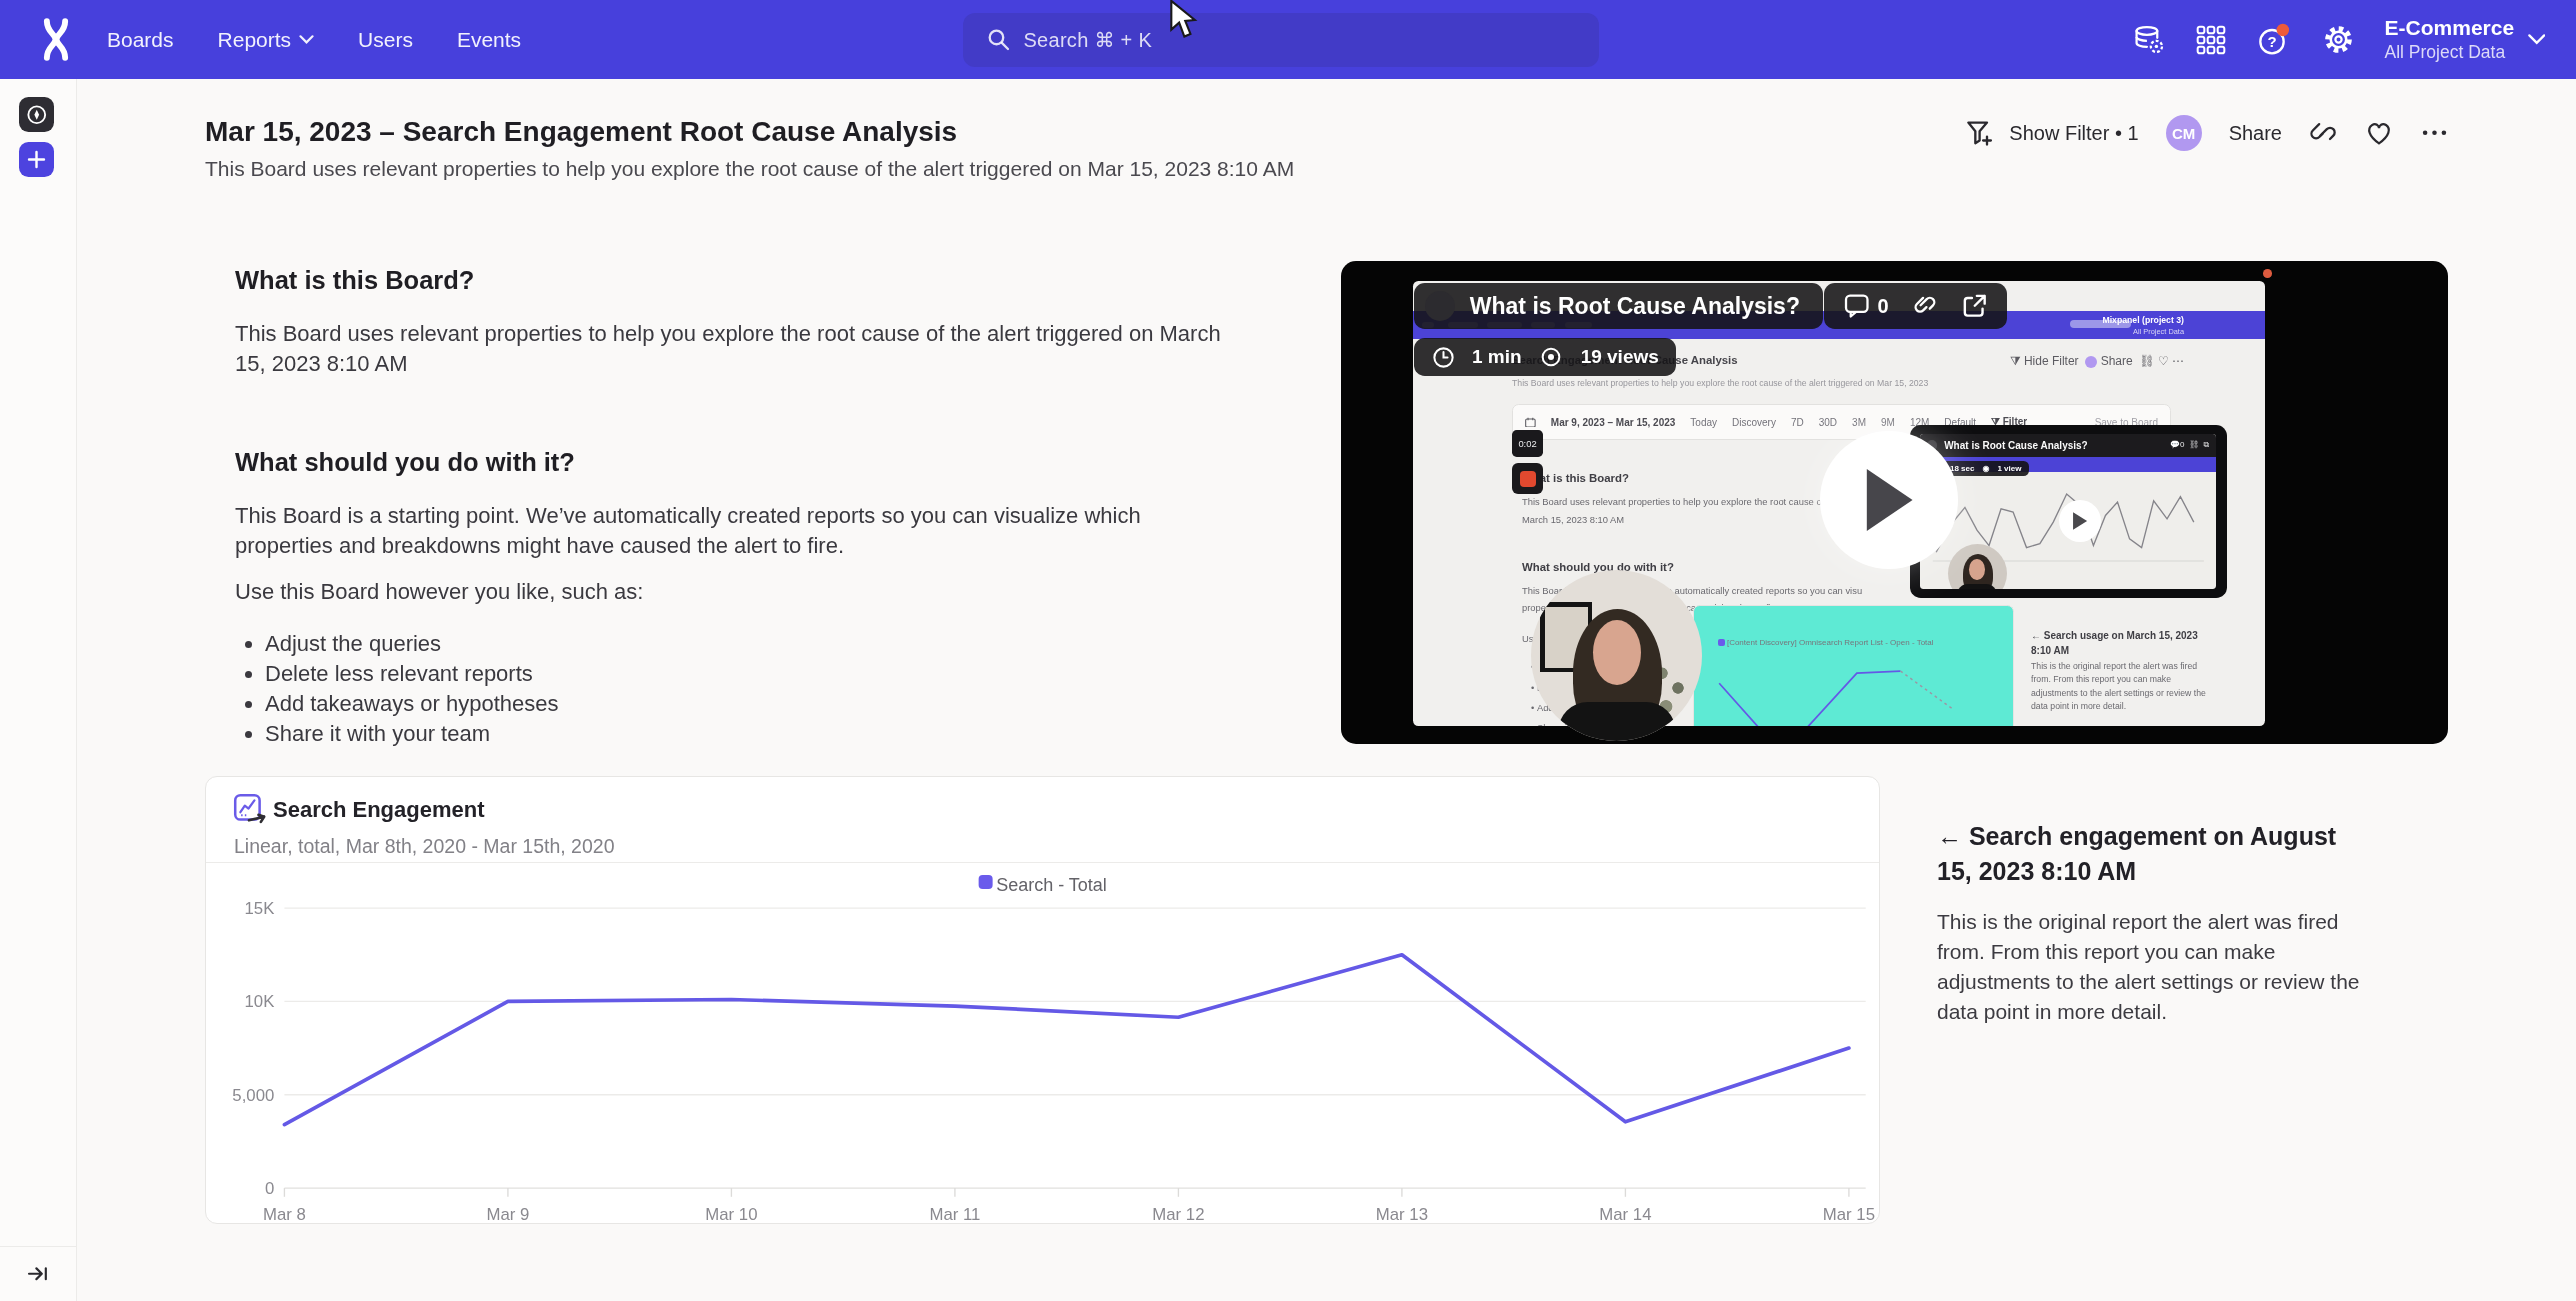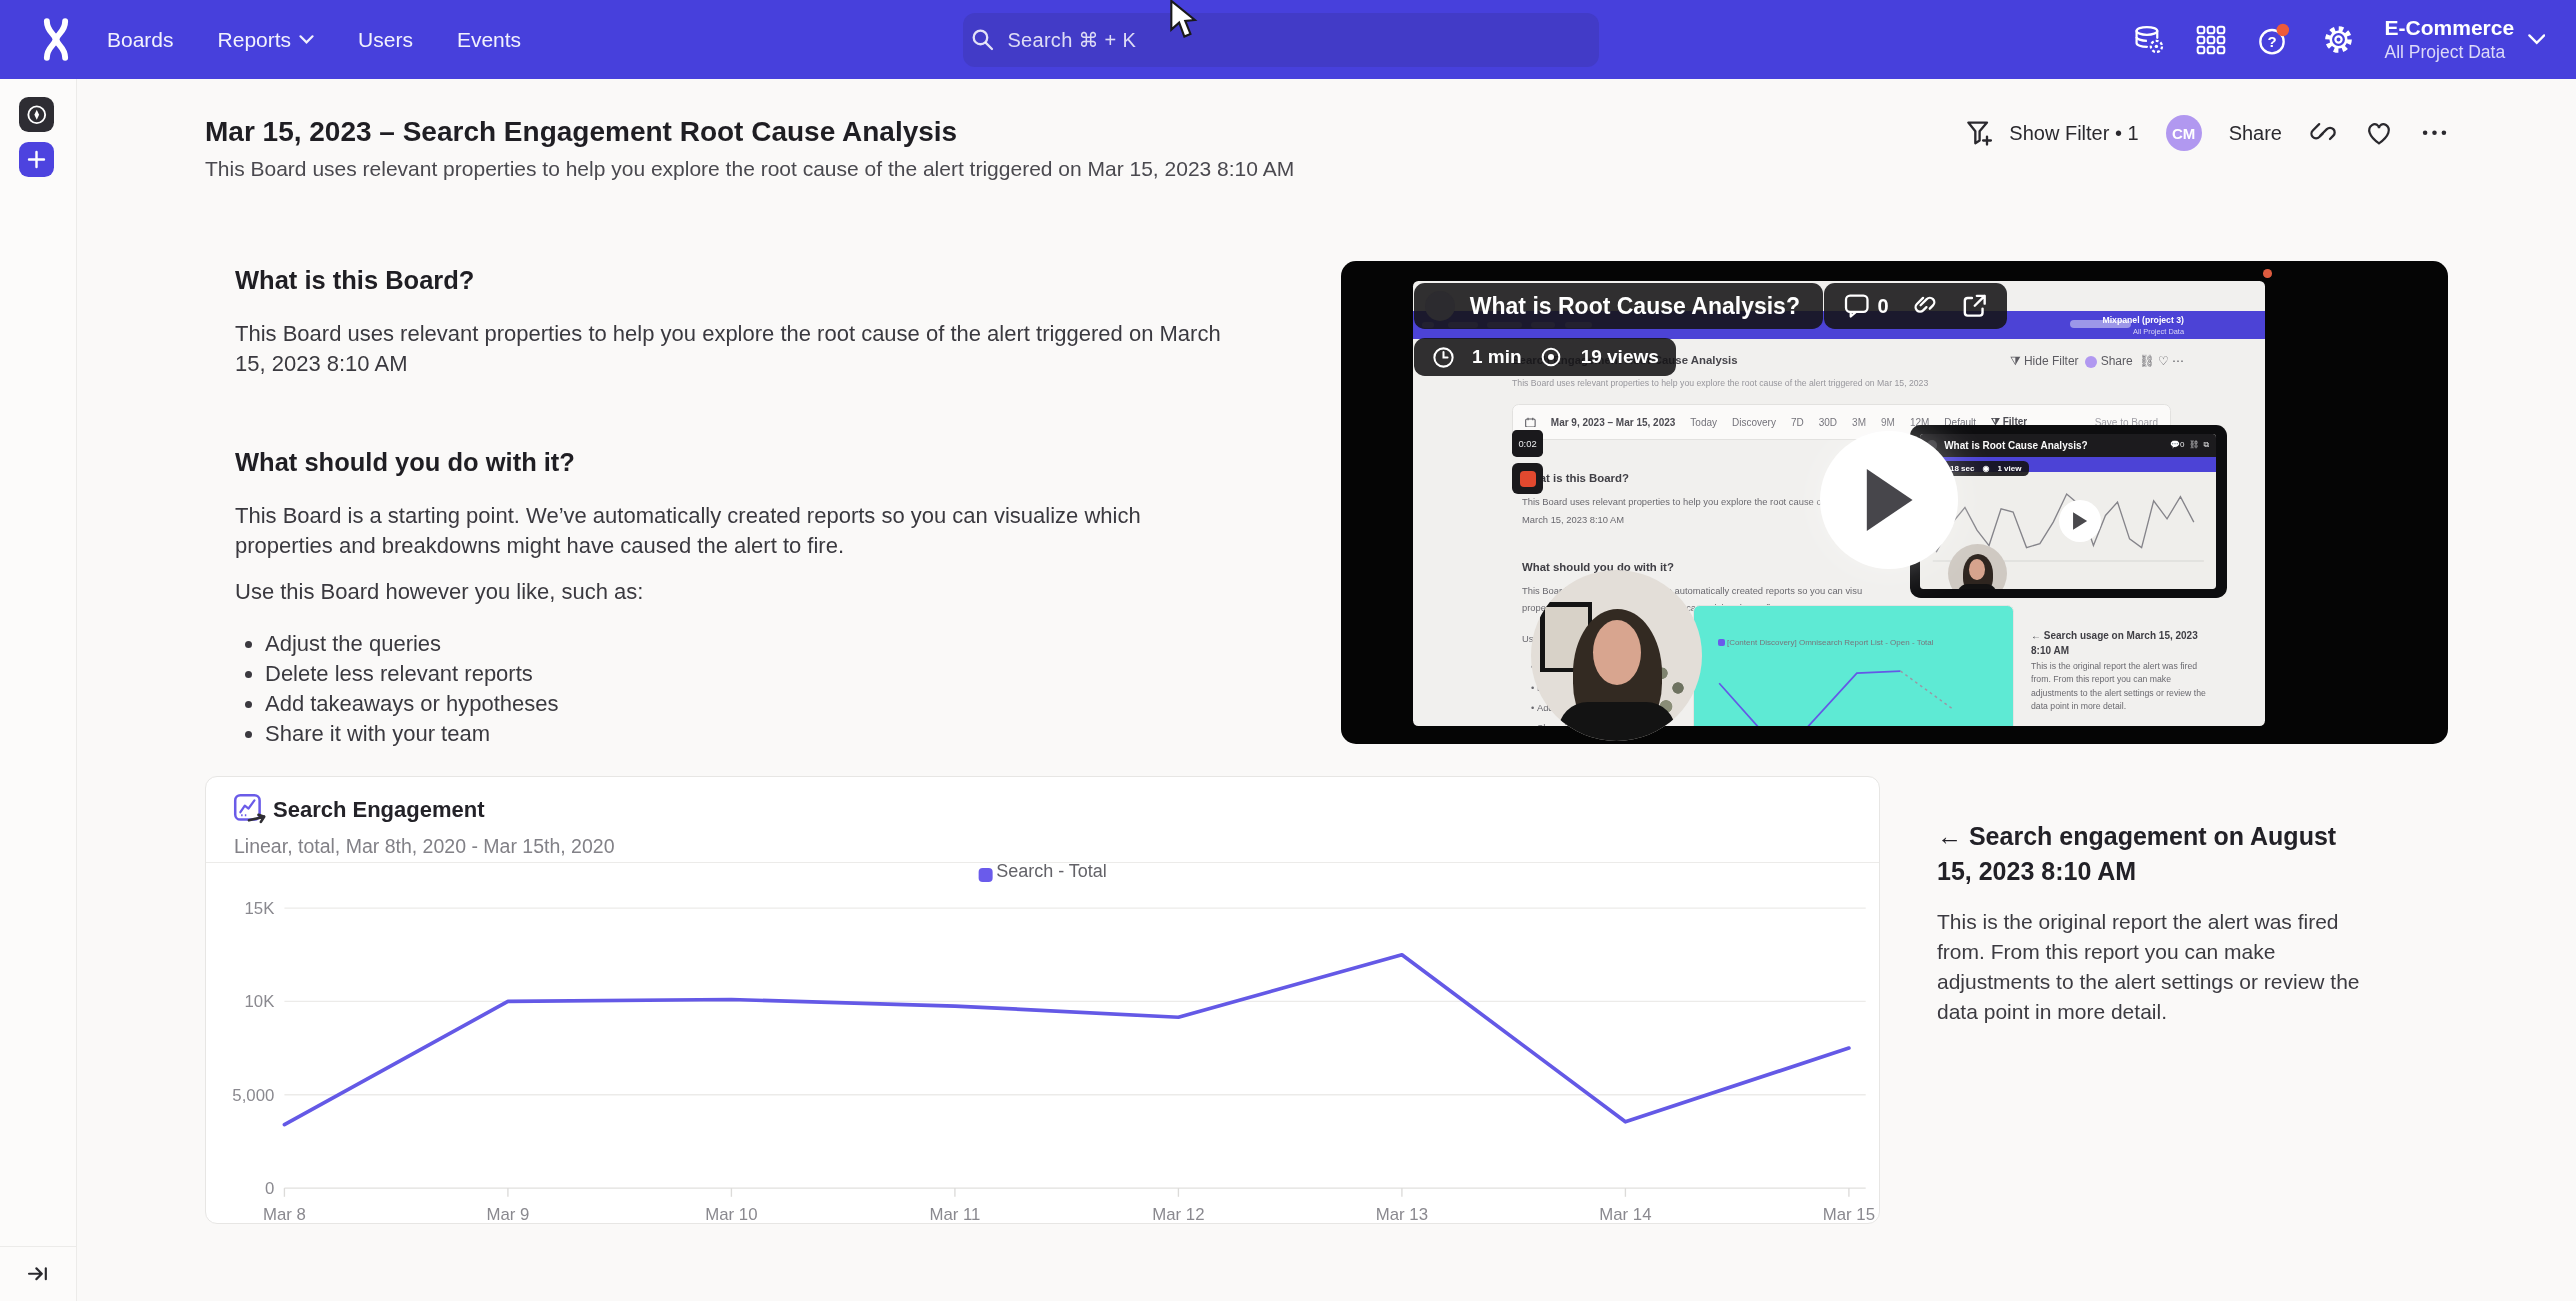--- a/index.html
+++ b/index.html
@@ -5,21 +5,21 @@
   html,body{margin:0;padding:0;background:#e9e8e6;}
   #app{position:relative;width:2576px;height:1301px;background:#FAF9F8;
        font-family:"Liberation Sans",sans-serif;overflow:hidden;color:#2A292E;}
   .abs{position:absolute;}
   svg{display:block;}
   
   #topnav{position:absolute;left:0;top:0;width:2576px;height:79px;background:#4740DC;}
   .nav-links{position:absolute;left:107px;top:0;height:79px;display:flex;align-items:center;gap:44px;}
   .nav-link{font-size:21px;font-weight:500;color:#F2F1FD;display:flex;align-items:center;gap:8px;cursor:default;}
   #search-pill{position:absolute;left:963px;top:12.8px;width:636px;height:54px;background:#423BC7;
-       border-radius:12px;display:flex;align-items:center;padding-left:8px;box-sizing:border-box;gap:13.4px;}
+       border-radius:12px;display:flex;align-items:center;padding-left:24px;box-sizing:border-box;gap:13.4px;}
   #search-pill .ph{font-size:20px;color:rgba(255,255,255,0.82);letter-spacing:0.3px;}
   .nav-right{position:absolute;right:31px;top:0;height:79px;display:flex;align-items:center;gap:31px;}
   .proj{display:flex;align-items:center;gap:13.4px;color:#fff;}
   .proj .p1{font-size:21px;font-weight:700;}
   .proj .p2{font-size:17.5px;color:#DDDAF8;margin-top:2.7px;}
   
   #sidebar{position:absolute;left:0;top:79px;width:77px;height:1222px;background:#FCFBFA;border-right:1.3px solid #ECEBE9;box-sizing:border-box;}
   .side-btn{position:absolute;left:19px;width:35px;height:35px;border-radius:9.4px;display:flex;align-items:center;justify-content:center;}
   #side-bottom{position:absolute;left:0;bottom:0;width:76px;height:54px;border-top:1.3px solid #ECEBE9;display:flex;align-items:center;justify-content:center;}
   
@@ -90,21 +90,21 @@
   #tb-cam .h{position:absolute;left:15px;top:10.8px;width:30px;height:40px;border-radius:50% 50% 40% 40%;background:#2E251F;}
   #tb-cam .f{position:absolute;left:21.5px;top:15px;width:16px;height:21.5px;border-radius:50%;background:#D6A38D;}
   #tb-cam .s{position:absolute;left:9.4px;top:40px;width:40px;height:20px;border-radius:10.8px 10.8px 0 0;background:#121212;}
   #vc-reddot{position:absolute;left:922px;top:8px;width:8.7px;height:8.7px;border-radius:50%;background:#DD5B3F;}
   
   #chart-card{position:absolute;left:205px;top:776px;width:1675px;height:448px;background:#FFFFFF;
       border:1.3px solid #E7E6E4;border-radius:12px;box-sizing:border-box;}
   #cc-title{position:absolute;left:67px;top:20px;font-size:22px;font-weight:700;color:#232228;}
   #cc-subtitle{position:absolute;left:28px;top:58px;font-size:19.5px;color:#828187;}
   #cc-divider{position:absolute;left:0;top:85px;width:100%;height:1.3px;background:#ECEBE9;}
-  #cc-legend{position:absolute;left:50%;top:84px;transform:translateX(-50%);display:flex;align-items:flex-end;gap:4px;}
+  #cc-legend{position:absolute;left:50%;top:98px;transform:translateX(-50%);display:flex;align-items:flex-start;gap:4px;}
   #cc-legend .sw{width:14px;height:14px;border-radius:4px;background:#6A5BEB;}
   #cc-legend .lbl{font-size:18px;color:#636268;}
   
   #note{position:absolute;left:1937px;top:819px;width:437px;}
   #note .h{font-size:25px;font-weight:700;color:#222127;line-height:35px;margin:0 0 17.5px 0;}
   #note .p{font-size:21px;color:#3C3B41;line-height:30px;margin:0;}
   
   #cursor{position:absolute;left:1168px;top:0px;}
 </style>
 </head>

